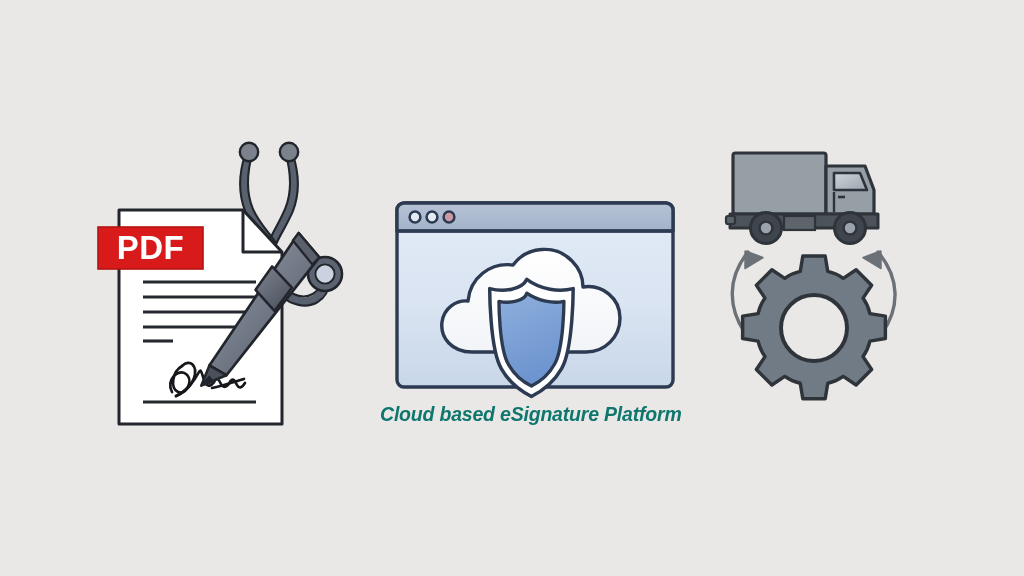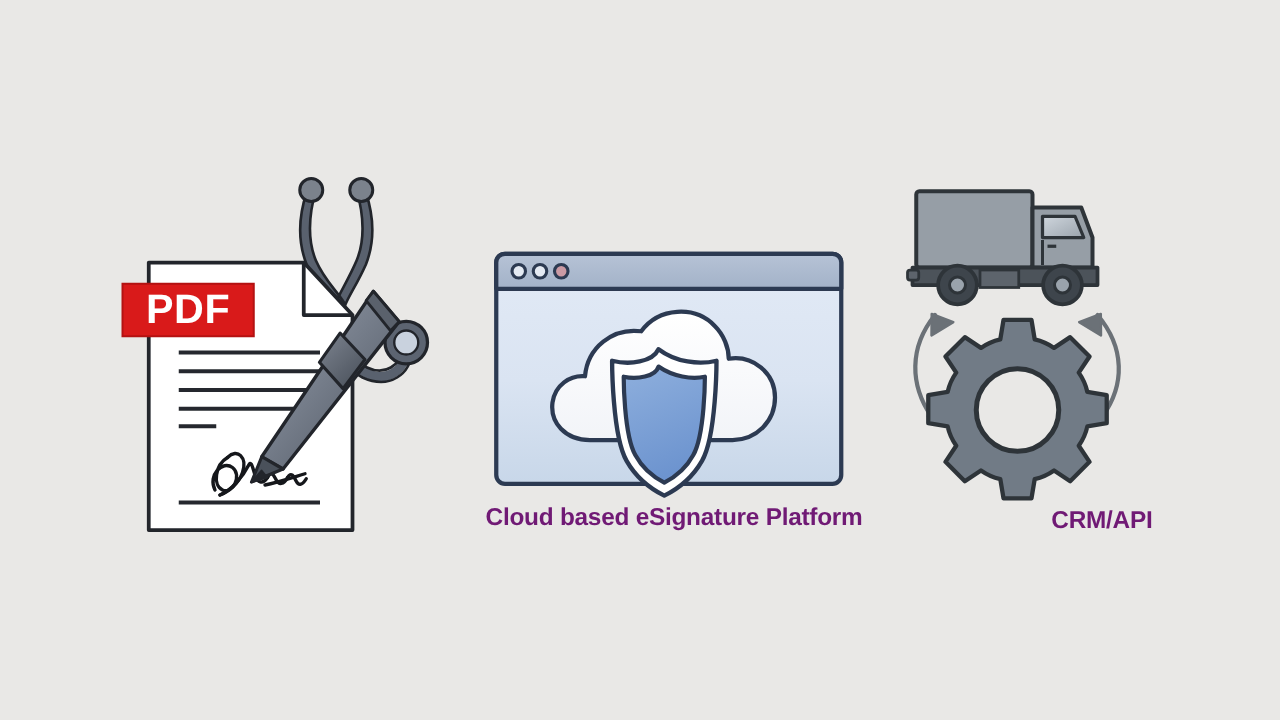--- a/index.html
+++ b/index.html
@@ -26,28 +26,29 @@
   
   #panel-document { left: 86px; top: 130px; width: 280px; height: 320px; }
   
   #panel-platform { left: 380px; top: 190px; width: 310px; height: 255px; }
   
   #panel-integration { left: 722px; top: 140px; width: 200px; height: 305px; }
 
   .caption {
     position: absolute;
     width: 100%;
-    text-align: right;
+    text-align: left;
     font-family: "Liberation Sans", sans-serif;
     font-size: 19.5px;
     font-weight: 600;
-    color: #701a75;
+    color: #0f766e;
     letter-spacing: -0.2px;
     white-space: nowrap;
     left: 0;
+    font-style: italic;
   }
   #caption-platform { top: 213px; }
   #caption-integration { top: 265px; }
 
   .svg-block { display: block; width: 100%; height: 100%; overflow: visible; }
 </style>
 </head>
 <body style="background: rgb(233, 232, 230);">
 
 <div id="canvas">
@@ -242,16 +243,15 @@
                  A 50 50 0 0 1 -34 76
                  L -49 86 L -67 68 L -57 53
                  A 50 50 0 0 1 -65 35
                  L -83 32 L -83 6 L -65 3
                  A 50 50 0 0 1 -57 -15
                  L -67 -30 L -49 -48 L -34 -38
                  A 50 50 0 0 1 -16 -46 Z" transform="translate(0 -19) scale(0.86)" fill="#717b86" stroke="#2e3439" stroke-width="4.0" stroke-linejoin="round"></path>
         <circle cx="0" cy="-2" r="33" fill="#e9e8e6" stroke="#2e3439" stroke-width="4.0"></circle>
       </g>
     </svg>
-    <div class="caption" id="caption-integration">CRM/API</div>
   </div>
 
 </div>
 
 </body></html>

